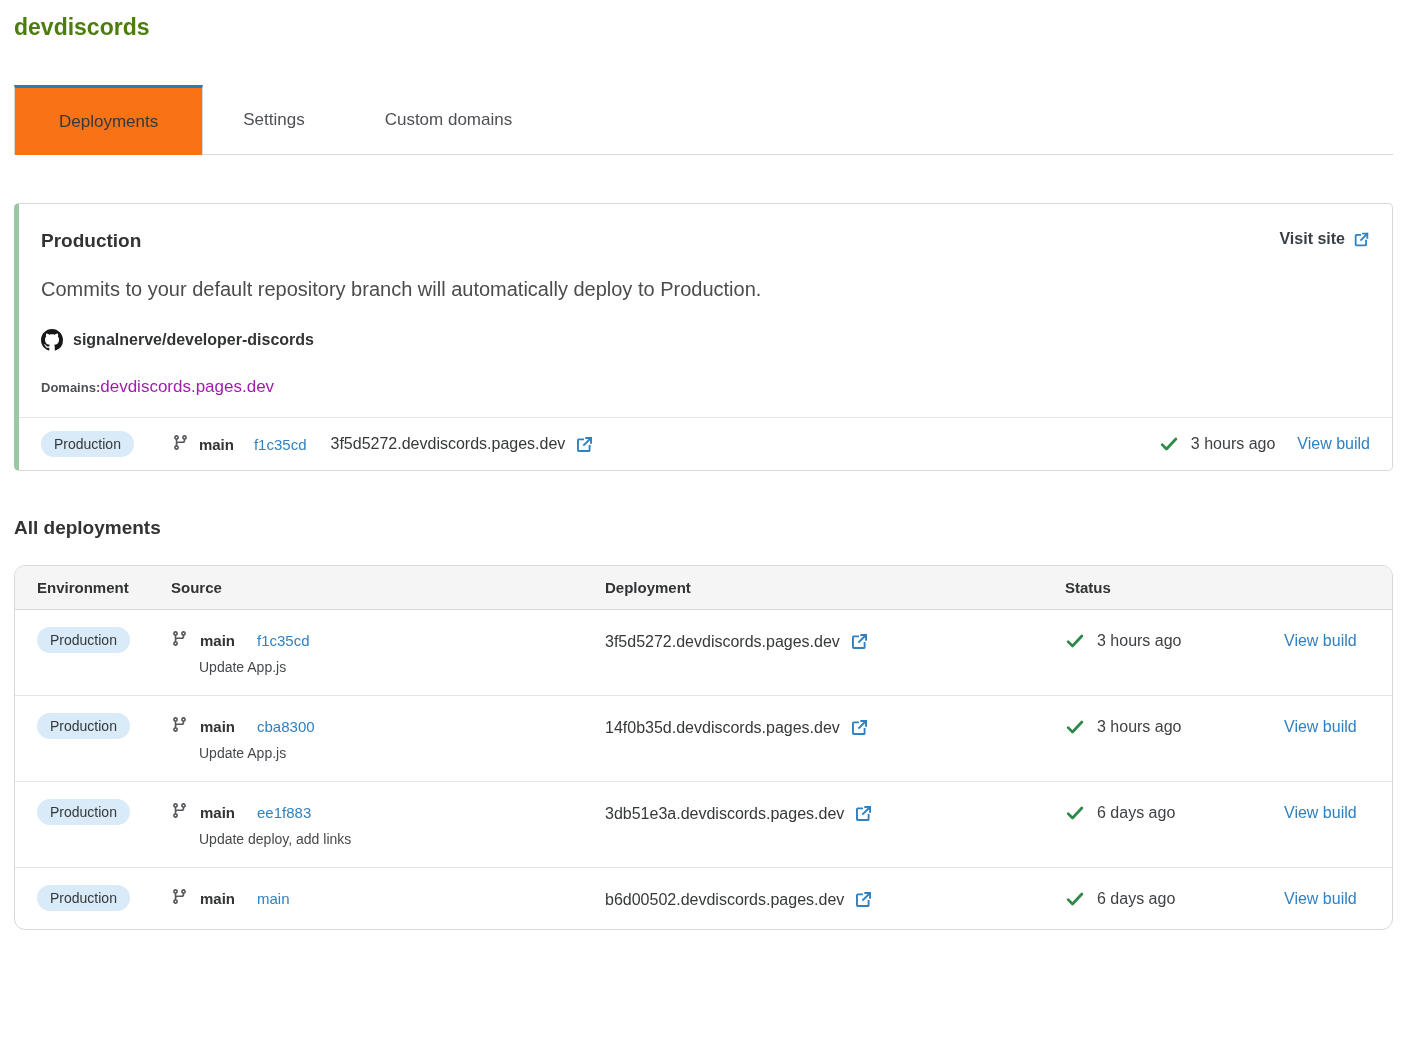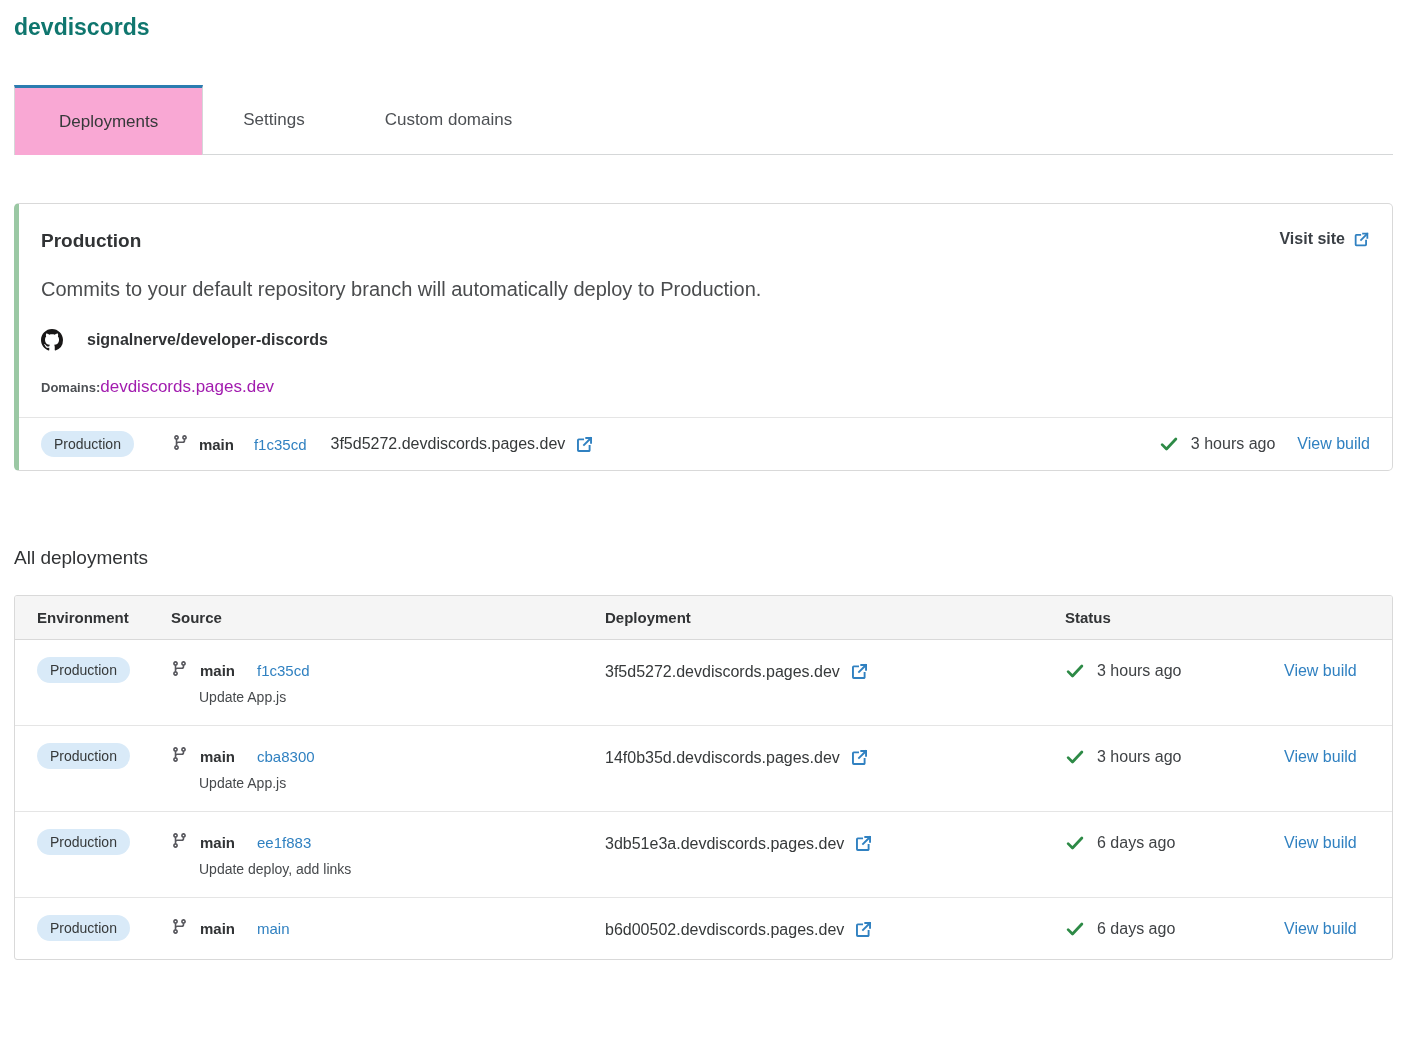--- a/index.html
+++ b/index.html
@@ -8,21 +8,21 @@
     font-family: "Liberation Sans", "DejaVu Sans", sans-serif;
     color: #36393a;
     width: 1413px;
   }
   .page { padding: 14px 20px 20px 14px; }
 
   
   .page-title {
     font-size: 23px;
     font-weight: 700;
-    color: #0f766e;
+    color: #4d7c0f;
     margin-bottom: 44px;
   }
 
   
   .tabbar {
     display: flex;
     align-items: stretch;
     border-bottom: 1px solid #d5d7d8;
     height: 70px;
   }
@@ -30,21 +30,21 @@
     font-size: 17px;
     color: #4d5054;
     display: flex;
     align-items: center;
     justify-content: center;
     padding: 0 40px;
     cursor: pointer;
     position: relative;
   }
   .tab.active {
-    background: #f9a8d4;
+    background: #f97316;
     border: 1px solid #d5d7d8;
     border-top: 3px solid #2c7cb0;
     border-bottom: none;
     margin-bottom: -1px;
     color: #36393a;
     padding: 0 44px;
   }
 
   
   .prod-card {
@@ -70,21 +70,21 @@
     color: #3a3f45;
     text-decoration: none;
     cursor: pointer;
   }
   .visit-site .ext-icon { color: #3081c1; }
   .prod-desc { margin-top: 26px; font-size: 20px; color: #4a4c4e; }
   .repo-row {
     margin-top: 28px;
     display: flex;
     align-items: center;
-    gap: 24px;
+    gap: 10px;
     font-size: 16px;
     font-weight: 700;
     color: #313335;
     cursor: pointer;
   }
   .domains-row {
     margin-top: 26px;
     margin-bottom: 20px;
     display: flex;
     align-items: baseline;
@@ -123,29 +123,29 @@
   .prod-deploy-row .badge { margin-right: 38px; }
   .prod-deploy-row .branch-icon { margin-right: 10px; }
   .prod-deploy-row .branch-name { margin-right: 20px; }
   .prod-deploy-row .commit-link { margin-right: 24px; }
   .prod-deploy-row .deploy-url { margin-right: 10px; }
   .deploy-right .check-icon { margin-right: 12px; }
   .deploy-right .time-text { margin-right: 22px; }
 
   
   .section-title {
-    margin-top: 76px;
+    margin-top: 46px;
     font-size: 19px;
-    font-weight: 400;
+    font-weight: 700;
     color: #313335;
   }
   .deploy-table {
     margin-top: 26px;
     border: 1px solid #d9d9d9;
-    border-radius: 3px;
+    border-radius: 11px;
     overflow: hidden;
     background: #fff;
   }
   .tbl-grid {
     display: grid;
     grid-template-columns: 134px 434px 460px 219px 1fr;
     padding: 0 22px;
     align-items: start;
   }
   .tbl-header {

